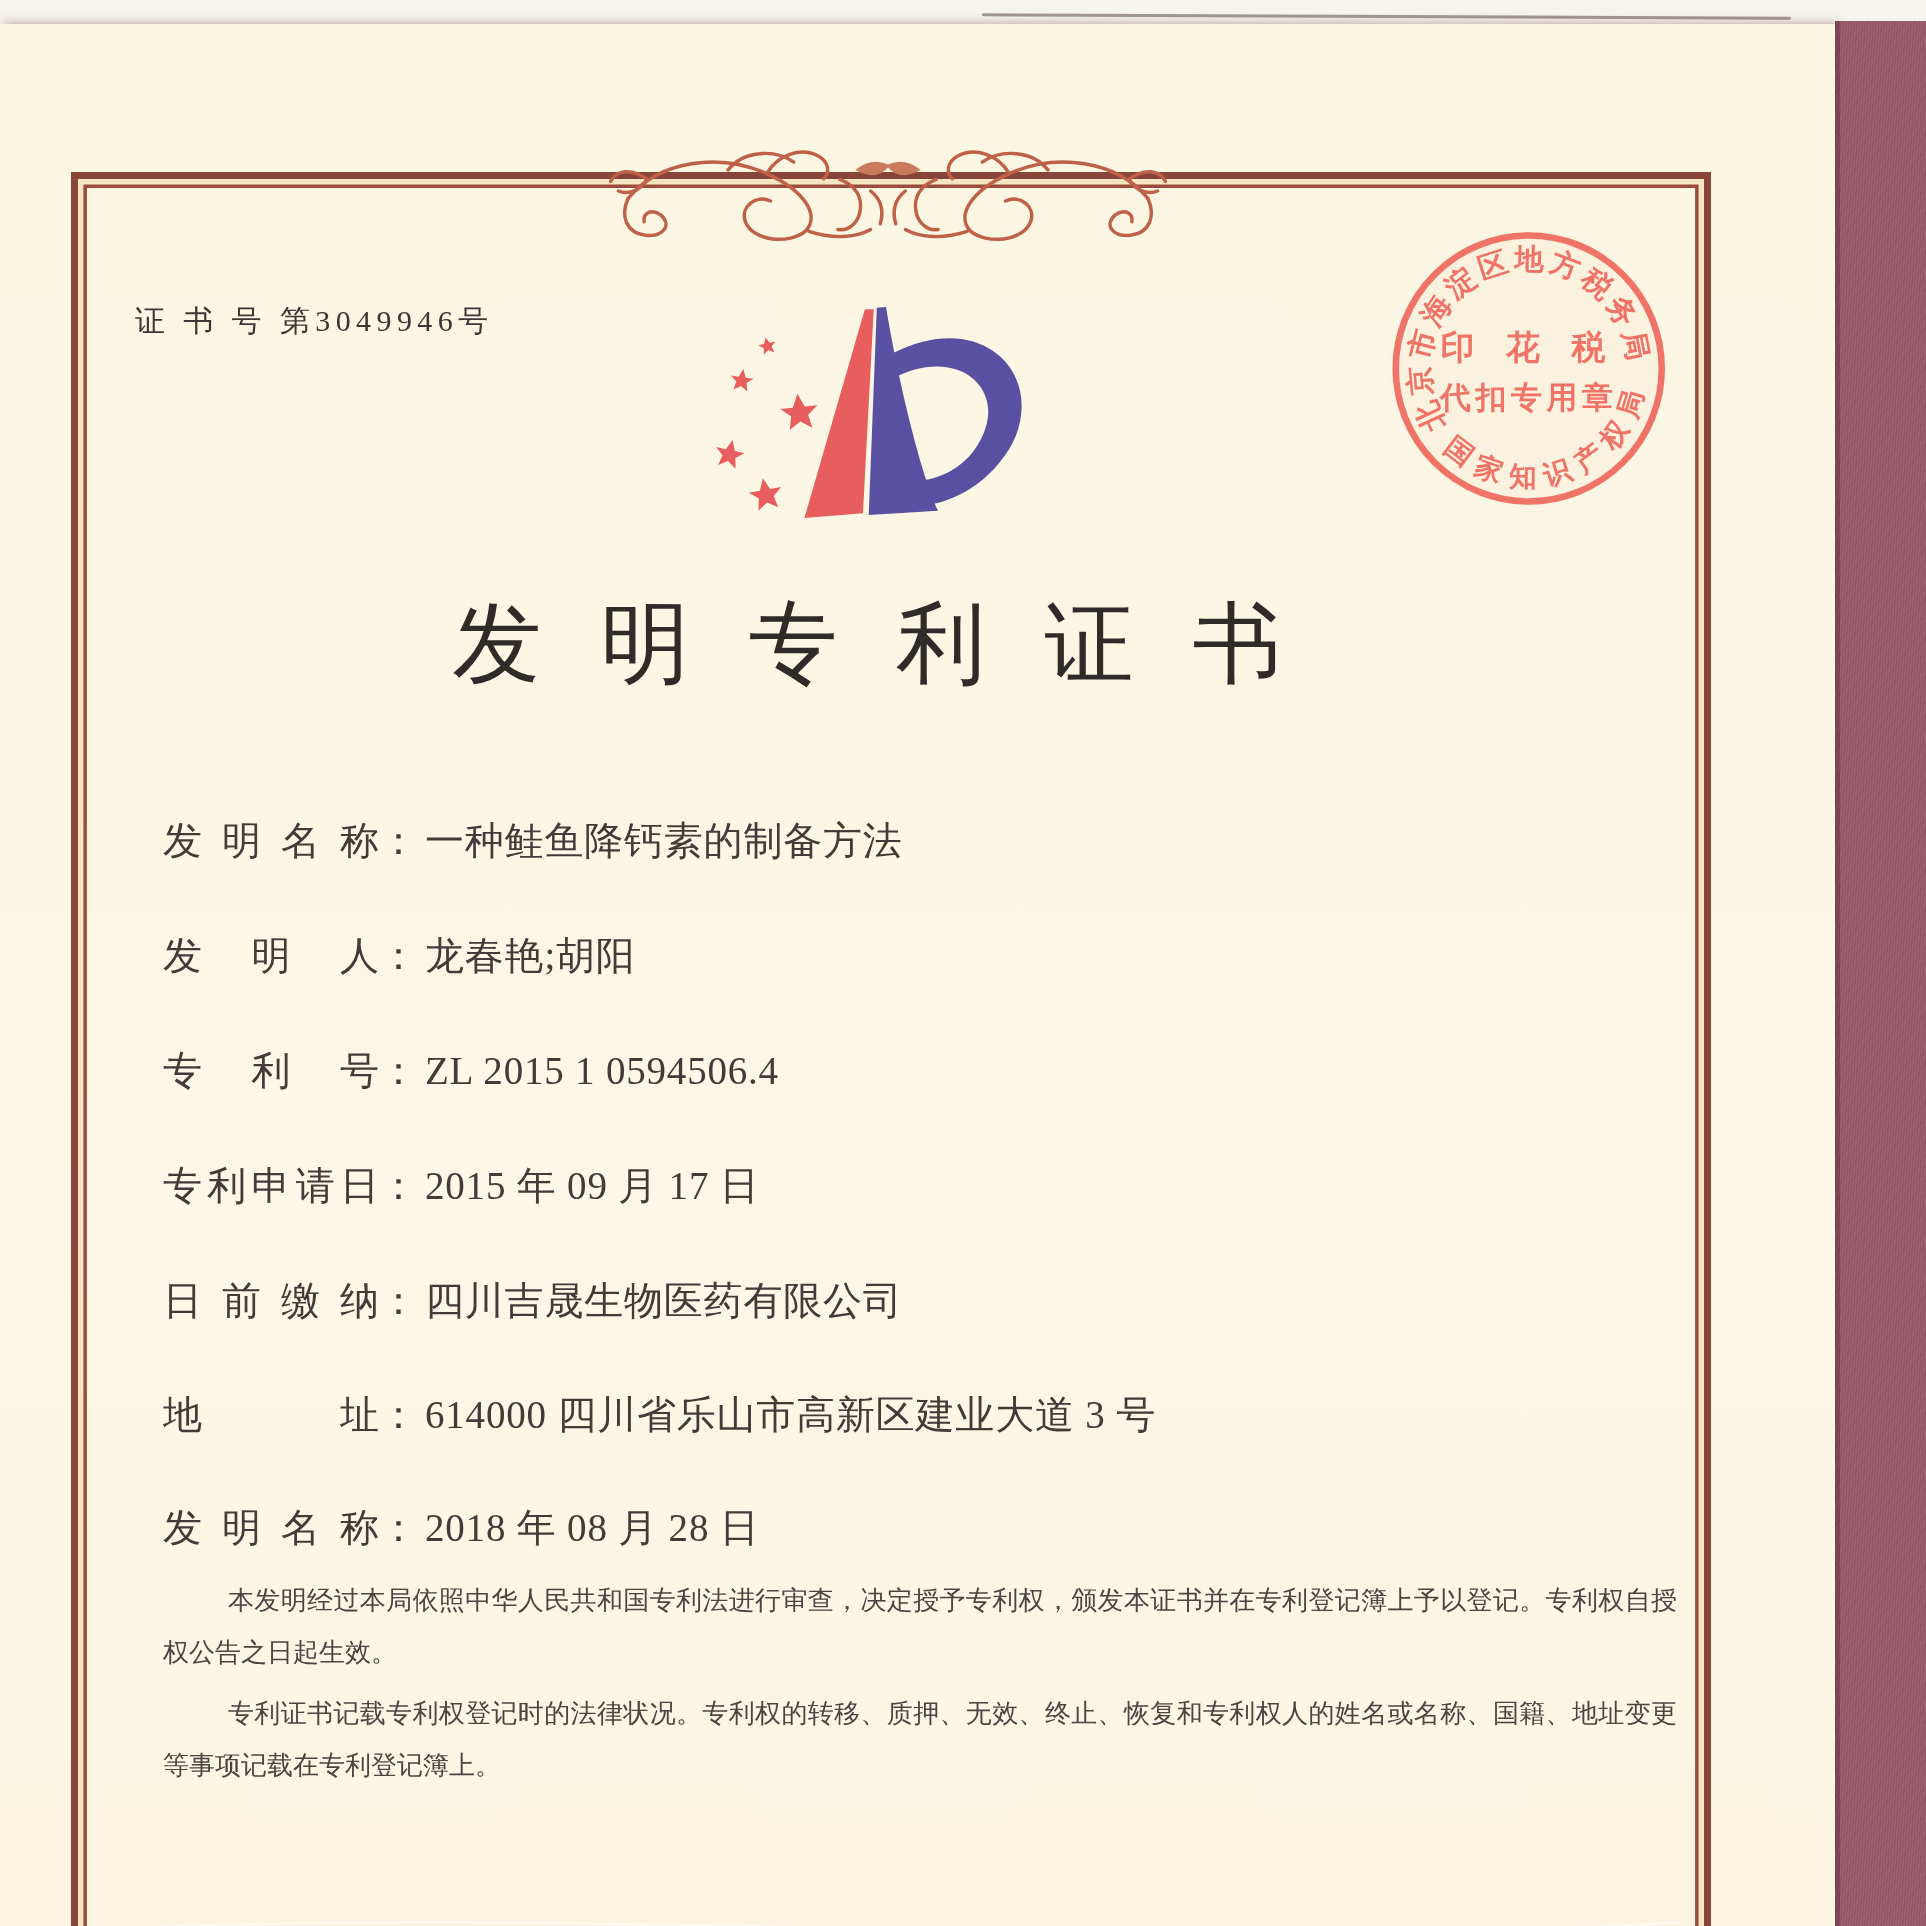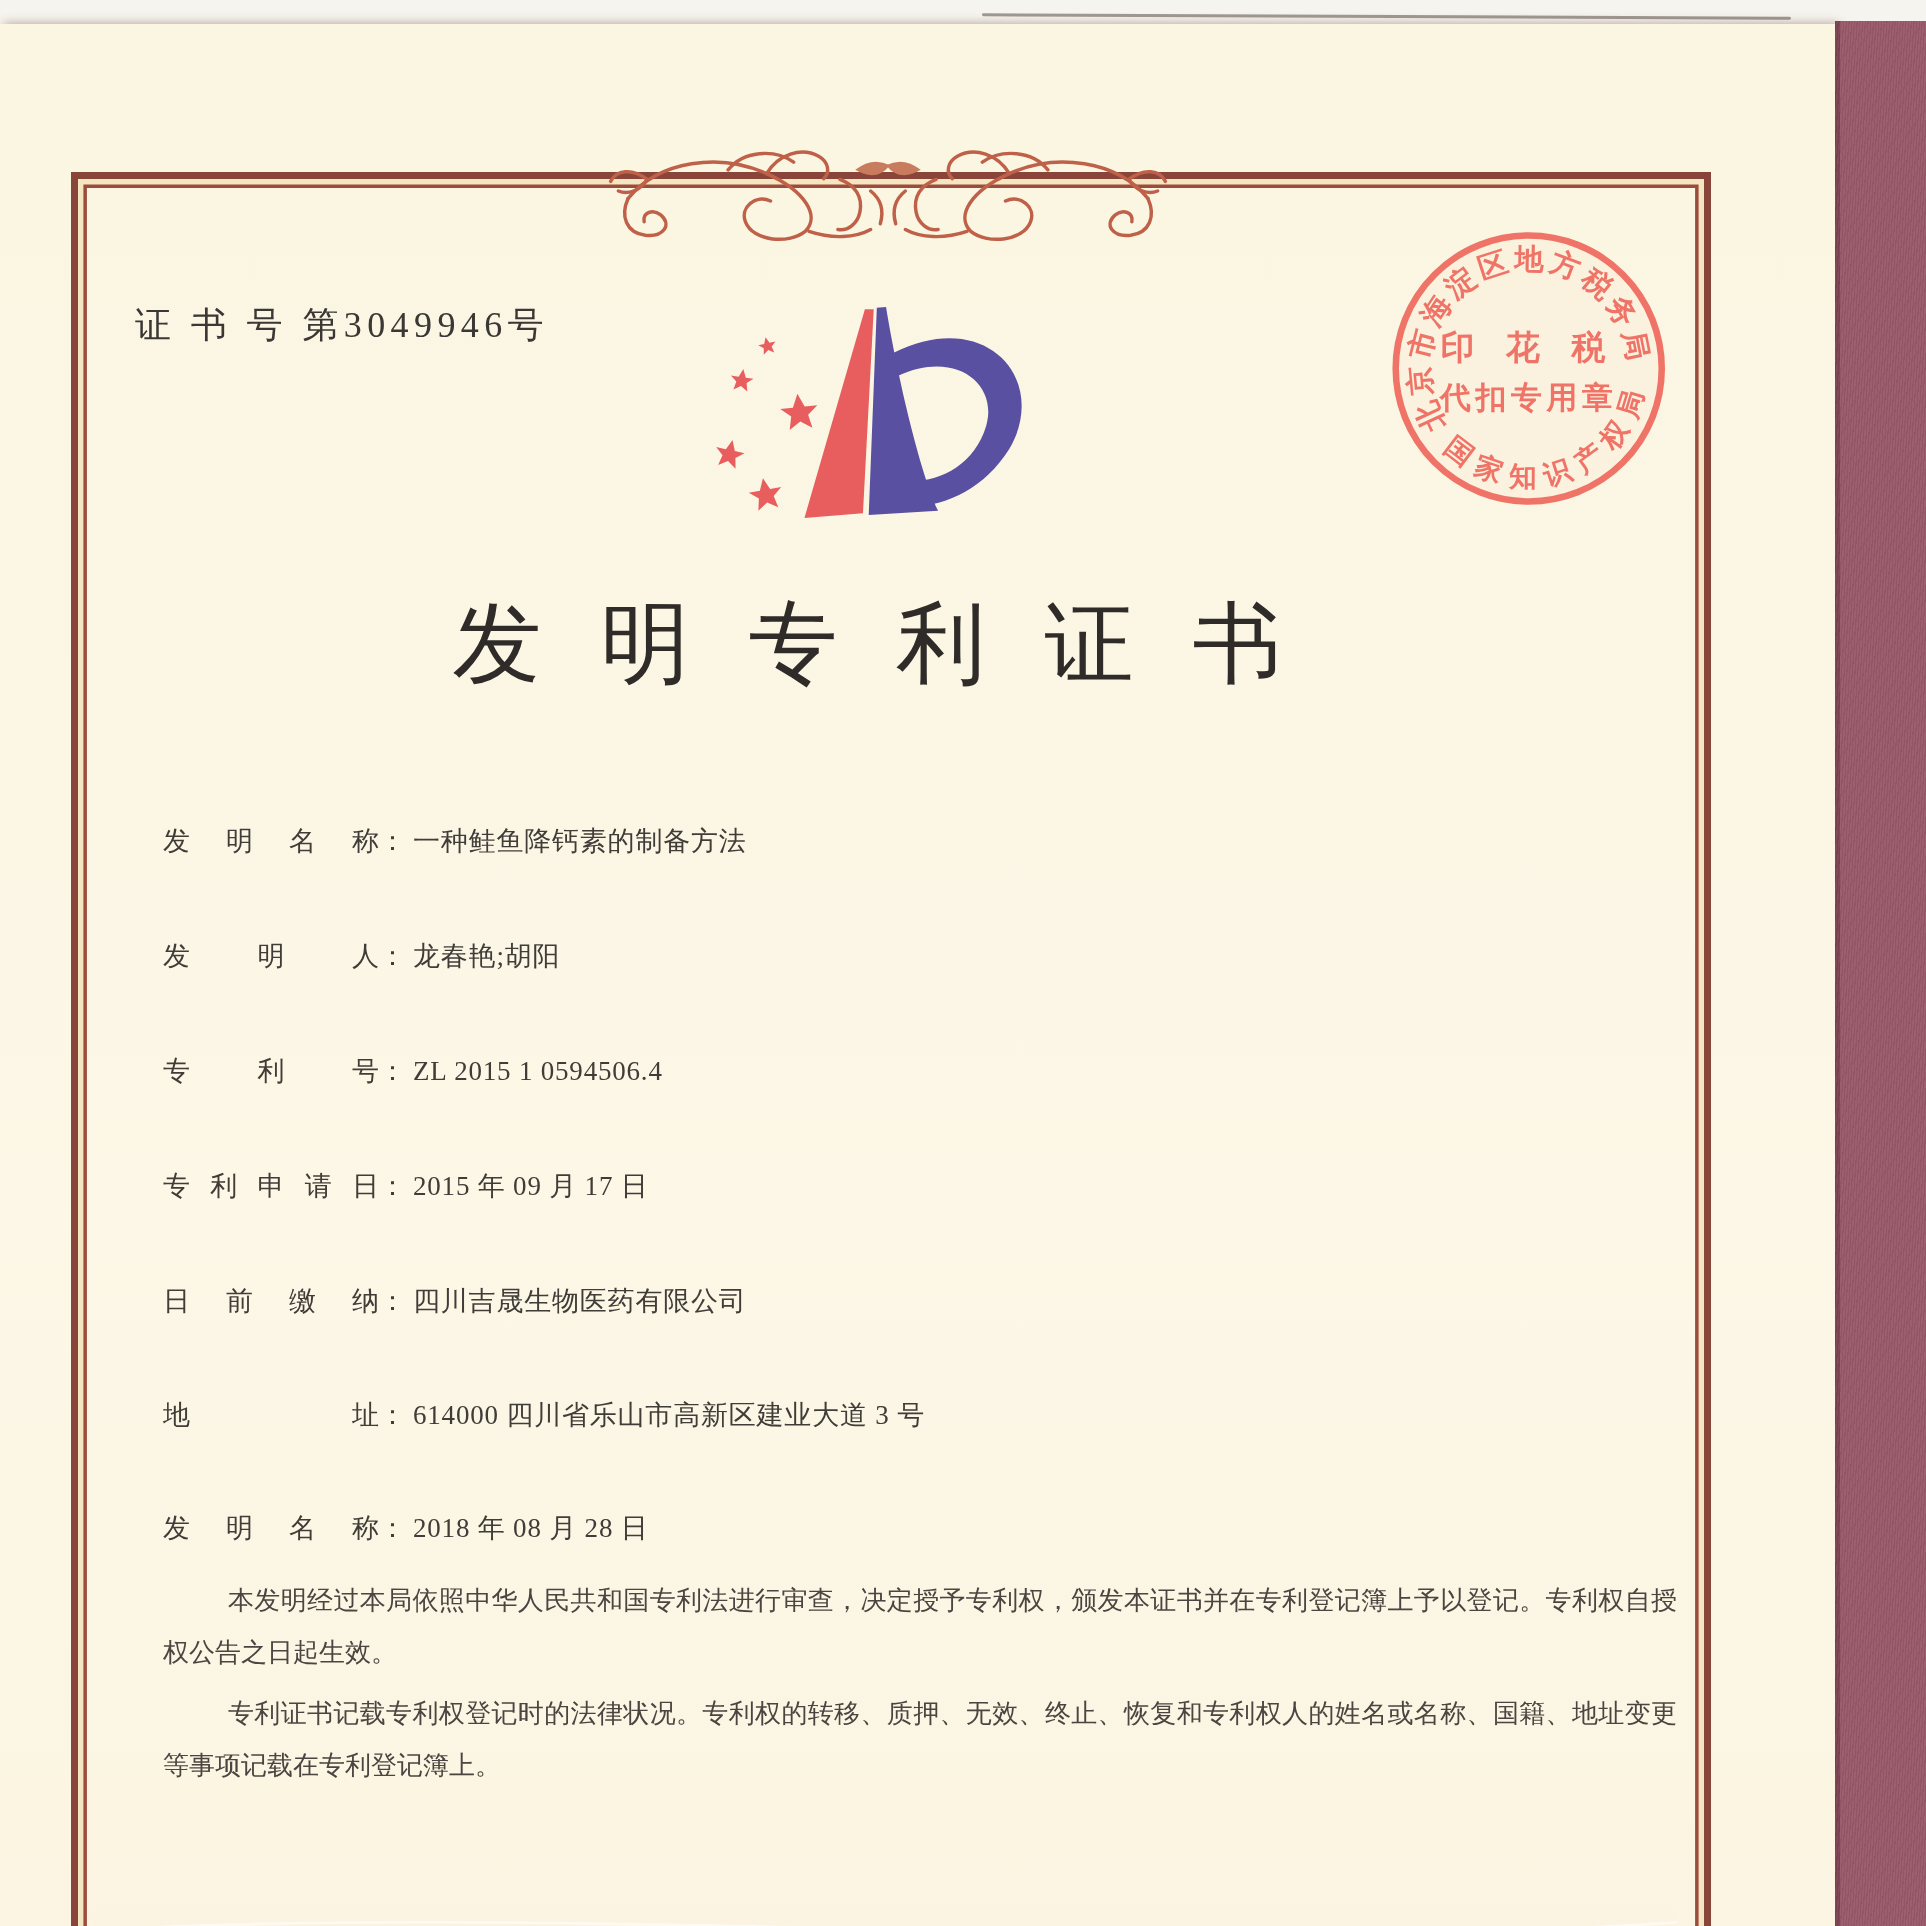--- a/index.html
+++ b/index.html
@@ -31,24 +31,24 @@
     box-shadow:inset 0 0 0 5.4px #f3e6c0, inset 0 0 0 8.9px #9c4c3e;
     z-index:2;
   }
   
   .waves{
     left:94px;top:1907px;width:1583px;height:652px;z-index:1;
     background:linear-gradient(180deg,rgba(246,219,200,0) 0%,rgba(246,219,200,.40) 22%,rgba(246,219,200,.85) 48%,#f6dcc9 70%,#f8e0cd 100%);
   }
   .waves svg{display:block;width:100%;height:100%;}
   
-  .cert-no{left:135px;top:301px;font-size:36px;letter-spacing:5.4px;color:#3a3734;z-index:4;white-space:nowrap;}
+  .cert-no{left:135px;top:301px;font-size:30px;letter-spacing:5.4px;color:#3a3734;z-index:4;white-space:nowrap;}
   .title{left:212px;top:584px;width:1310px;text-align:center;font-size:89px;color:#2e2b28;z-index:4;}
   .title span{letter-spacing:59px;margin-right:-59px;}
-  .row{left:163px;font-size:27px;color:#403c38;z-index:4;white-space:nowrap;line-height:48px;}
+  .row{left:163px;font-size:39px;color:#403c38;z-index:4;white-space:nowrap;line-height:48px;}
   .row .lbl{display:inline-block;width:216px;text-align:justify;text-align-last:justify;vertical-align:top;}
   .row .colon{margin-right:7px;}
   .row .val{letter-spacing:0.8px;}
   .row .grant2{position:absolute;left:729px;top:0;white-space:nowrap;}
   .paras{left:163px;top:1575px;width:1514px;z-index:4;color:#4a4541;}
   .paras p{margin:0 0 8.5px 0;font-size:26px;line-height:52px;text-align:justify;text-indent:65px;}
   .orn{z-index:3;}
   svg text{font-family:"Liberation Serif","DejaVu Serif",serif;}
 </style>
 </head>

